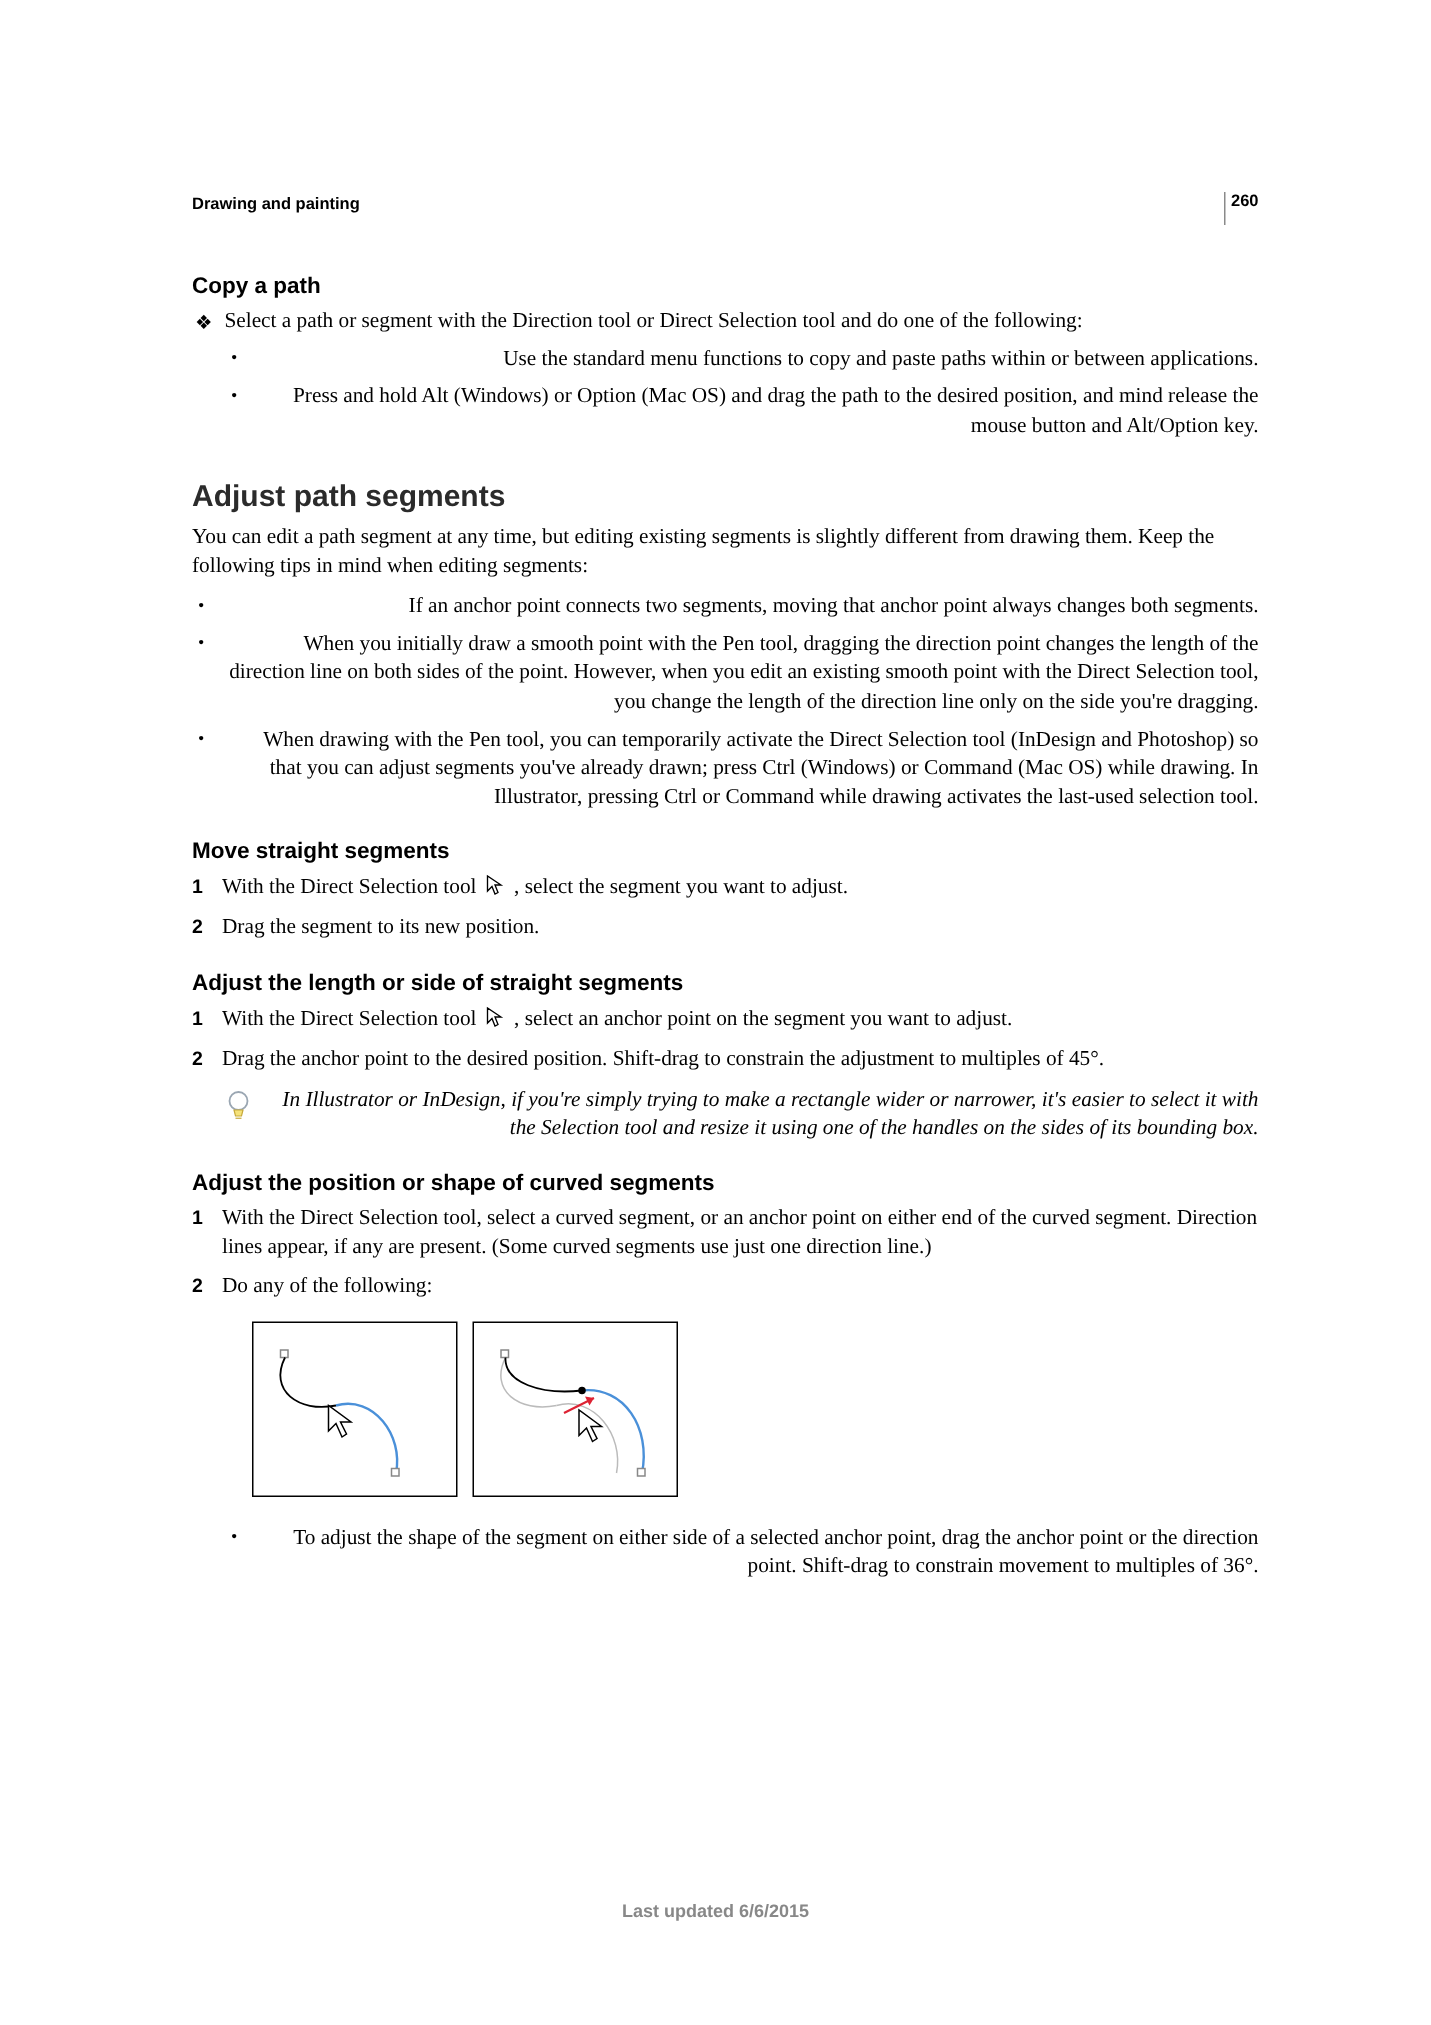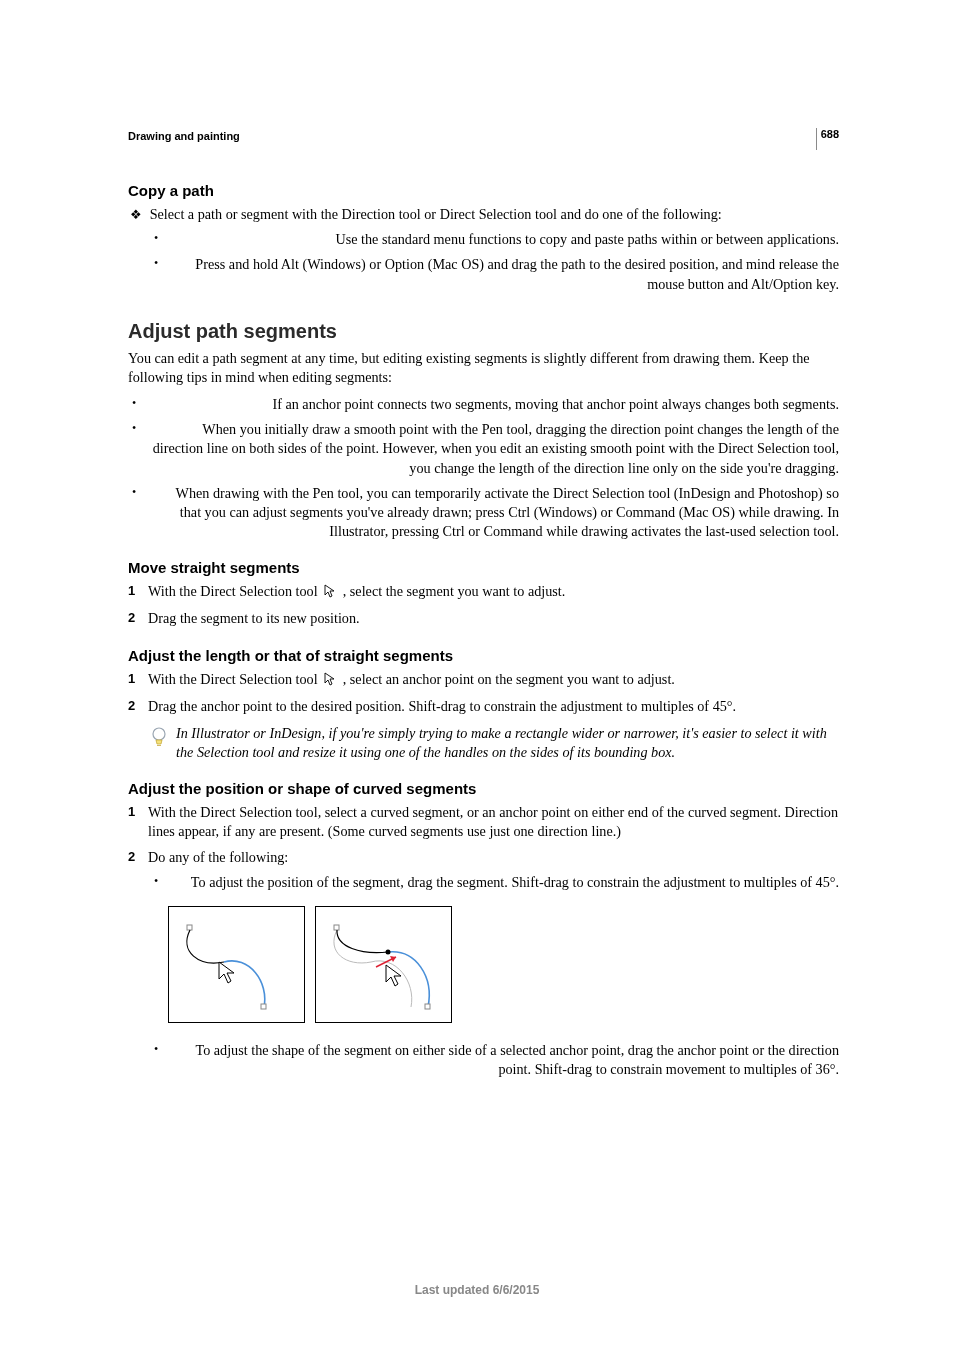--- a/index.html
+++ b/index.html
@@ -135,52 +135,53 @@
     margin: 6px 0 10px 22px;
   }
   .tip-icon {
     flex: 0 0 auto;
     margin-top: 2px;
   }
   .tip-text {
     font-style: italic;
     font-size: 14.2px;
     line-height: 1.35;
+    text-align: right;
   }
   .figure-row {
     display: flex;
     gap: 10px;
     margin: 14px 0 18px 20px;
   }
   .figure-box {
     width: 135px;
     height: 115px;
     border: 1px solid #000;
     background: #fff;
     position: relative;
   }
   .footer {
     position: absolute;
-    bottom: 53px;
+    bottom: 69px;
     left: 0;
     width: 100%;
     text-align: center;
     font-family: "Myriad Pro", "Helvetica Neue", Arial, sans-serif;
     font-weight: 700;
     font-size: 12px;
     color: #888;
   }
 </style>
 </head>
 <body>
 
 <div class="page">
 
   <div class="page-number-rule"></div>
-  <div class="page-number">688</div>
+  <div class="page-number">260</div>
 
   <div class="running-head">Drawing and painting</div>
 
   <h2 class="section">Copy a path</h2>
   <div class="diamond-line">
     <span class="diamond">❖</span>
     <span class="diamond-text">Select a path or segment with the Direction tool or Direct Selection tool and do one of the following:</span>
   </div>
   <ul class="bullets">
     <li>Use the standard menu functions to copy and paste paths within or between applications.</li>
@@ -202,21 +203,21 @@
       <span class="tool-icon">
         <svg width="14" height="14" viewBox="0 0 14 14">
           <path d="M2 1 L2 11 L5 8 L7 13 L9 12 L7 7 L11 7 Z" fill="#fff" stroke="#000" stroke-width="0.9"></path>
         </svg>
       </span>
       <span> , select the segment you want to adjust.</span>
     </li>
     <li>Drag the segment to its new position.</li>
   </ol>
 
-  <h2 class="section">Adjust the length or that of straight segments</h2>
+  <h2 class="section">Adjust the length or side of straight segments</h2>
   <ol class="steps">
     <li>
       <span>With the Direct Selection tool </span>
       <span class="tool-icon">
         <svg width="14" height="14" viewBox="0 0 14 14">
           <path d="M2 1 L2 11 L5 8 L7 13 L9 12 L7 7 L11 7 Z" fill="#fff" stroke="#000" stroke-width="0.9"></path>
         </svg>
       </span>
       <span> , select an anchor point on the segment you want to adjust.</span>
     </li>
@@ -231,23 +232,20 @@
       </svg>
     </span>
     <span class="tip-text">In Illustrator or InDesign, if you're simply trying to make a rectangle wider or narrower, it's easier to select it with the Selection tool and resize it using one of the handles on the sides of its bounding box.</span>
   </div>
 
   <h2 class="section">Adjust the position or shape of curved segments</h2>
   <ol class="steps">
     <li>With the Direct Selection tool, select a curved segment, or an anchor point on either end of the curved segment. Direction lines appear, if any are present. (Some curved segments use just one direction line.)</li>
     <li>
       <span>Do any of the following:</span>
-      <ul class="bullets" style="padding-left:6px; margin-top:6px;">
-        <li>To adjust the position of the segment, drag the segment. Shift-drag to constrain the adjustment to multiples of 45°.</li>
-      </ul>
 
       <div class="figure-row">
         <div class="figure-box">
           <svg width="135" height="115" viewBox="0 0 135 115">
             <rect x="18" y="18" width="5" height="5" fill="#fff" stroke="#888" stroke-width="1"></rect>
             <path d="M21 23 C 10 45, 30 60, 55 55" fill="none" stroke="#000" stroke-width="1.2"></path>
             <path d="M55 55 C 80 48, 100 75, 95 100" fill="none" stroke="#4a90d9" stroke-width="1.6"></path>
             <rect x="92" y="97" width="5" height="5" fill="#fff" stroke="#888" stroke-width="1"></rect>
 
             <path d="M50 55 L50 72 L55 67 L59 76 L62 74 L58 66 L65 66 Z" fill="#fff" stroke="#000" stroke-width="1"></path>

